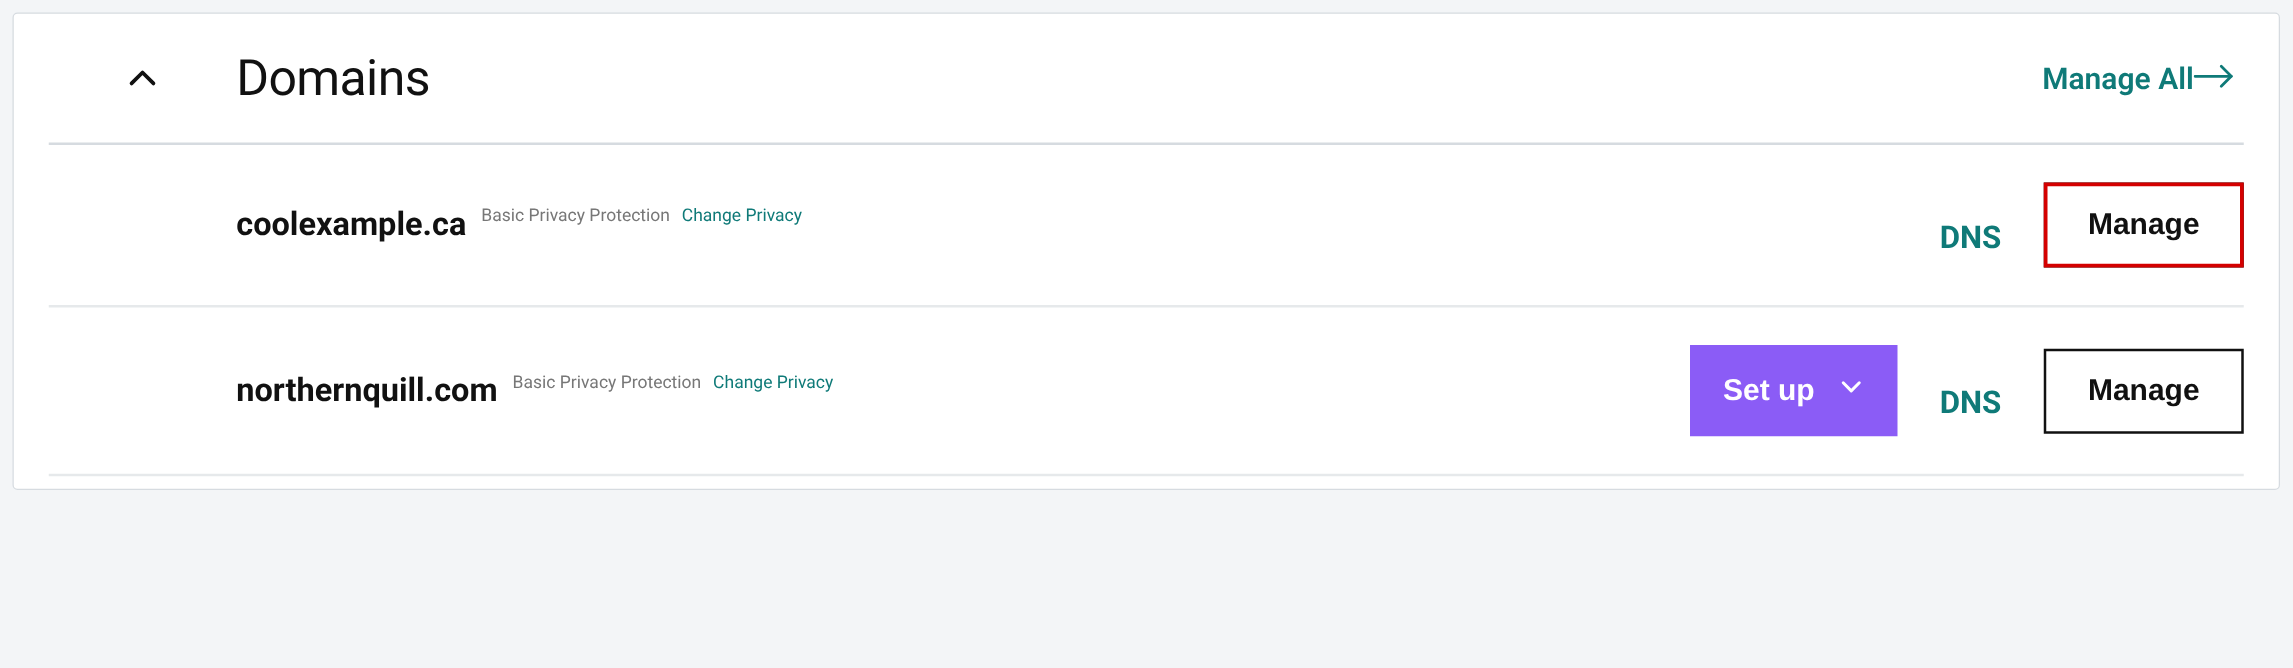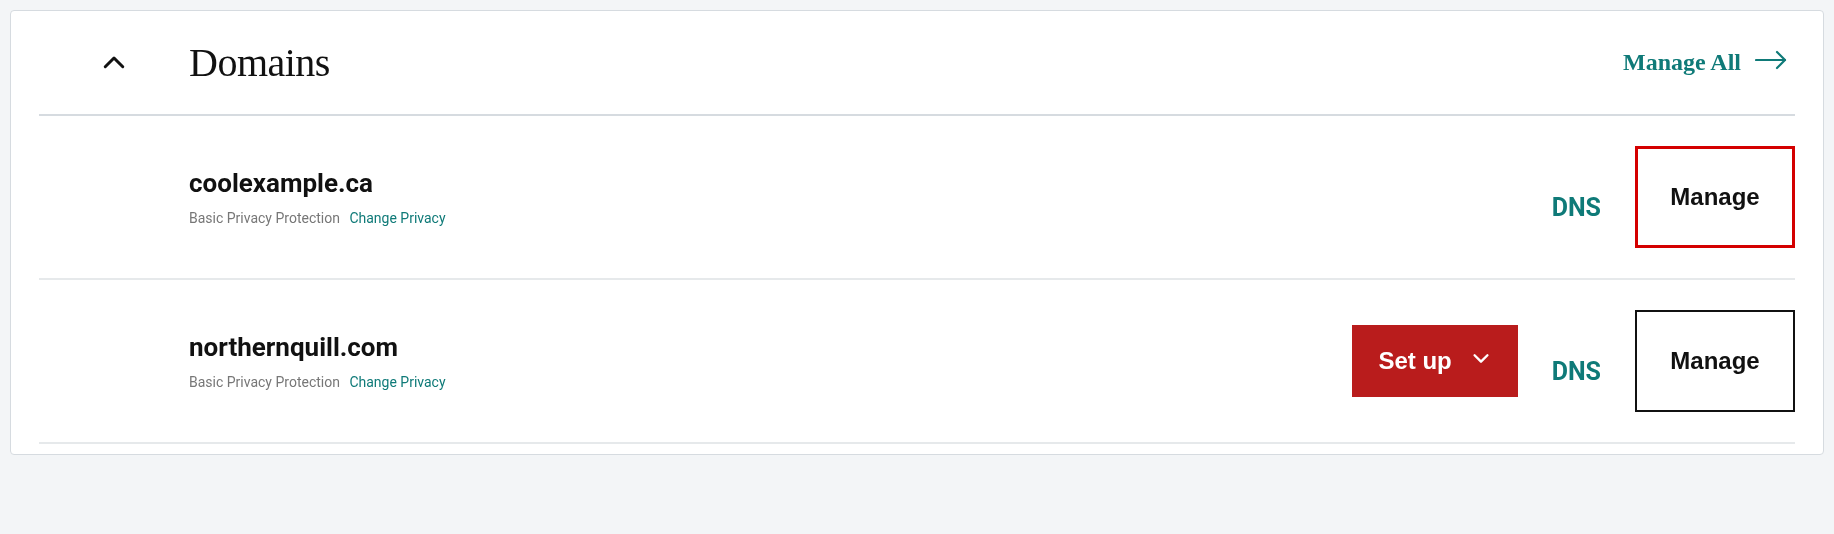--- a/index.html
+++ b/index.html
@@ -12,62 +12,59 @@
       background: #fff;
       border: 1px solid #d6dbe0;
       border-radius: 4px;
       padding: 16px 28px 10px;
     }
     .panel-header {
       display: flex;
       align-items: center;
       padding: 12px 0 28px 0;
       border-bottom: 2px solid #d6dbe0;
-      font-family: Liberation Serif, serif;
     }
     .chev-col {
       width: 150px;
       flex: 0 0 150px;
       display: flex;
       justify-content: center;
       align-items: center;
     }
     .chev-up-icon svg { display:block; }
     .header-title {
       font-size: 40px;
       letter-spacing: -0.5px;
       font-weight: 400;
       color: #111;
       flex: 1 1 auto;
     }
     .manage-all {
       display: flex;
       align-items: center;
-      gap: 14px;
       color: #0f7a78;
       font-size: 24px;
       font-weight: 600;
       text-decoration: none;
       cursor: pointer;
       margin-right: 6px;
     }
     .domain-row {
       display: flex;
       align-items: center;
       padding: 30px 0 30px 0;
       border-bottom: 2px solid #e6e9eb;
     }
     .spacer-col {
       width: 150px;
       flex: 0 0 150px;
     }
     .domain-info {
       flex: 1 1 auto;
       display: flex;
-      flex-direction: column;
       gap: 12px;
     }
     .domain-name {
       font-size: 26px;
       font-weight: 700;
       color: #111;
     }
     .privacy-line {
       font-size: 14px;
       color: #777;
@@ -76,21 +73,21 @@
       color: #0f7a78;
       cursor: pointer;
       margin-left: 6px;
     }
     .row-actions {
       display: flex;
       align-items: center;
       gap: 34px;
     }
     .setup-btn {
-      background: #b91c1c;
+      background: #8b5cf6;
       color: #fff;
       font-size: 24px;
       font-weight: 600;
       border: none;
       padding: 22px 26px;
       display: flex;
       align-items: center;
       gap: 18px;
       cursor: pointer;
     }
@@ -101,21 +98,21 @@
       cursor: pointer;
       text-decoration: none;
       margin-top: 20px;
     }
     .manage-btn {
       background: #fff;
       border: 2px solid #111;
       font-size: 24px;
       font-weight: 700;
       color: #111;
-      padding: 35px 32px;
+      padding: 18px 32px;
       cursor: pointer;
       min-width: 160px;
       text-align: center;
     }
     .manage-btn.highlight {
       outline: 3px solid #d40000;
       outline-offset: -3px;
     }
   </style>
 </head>

